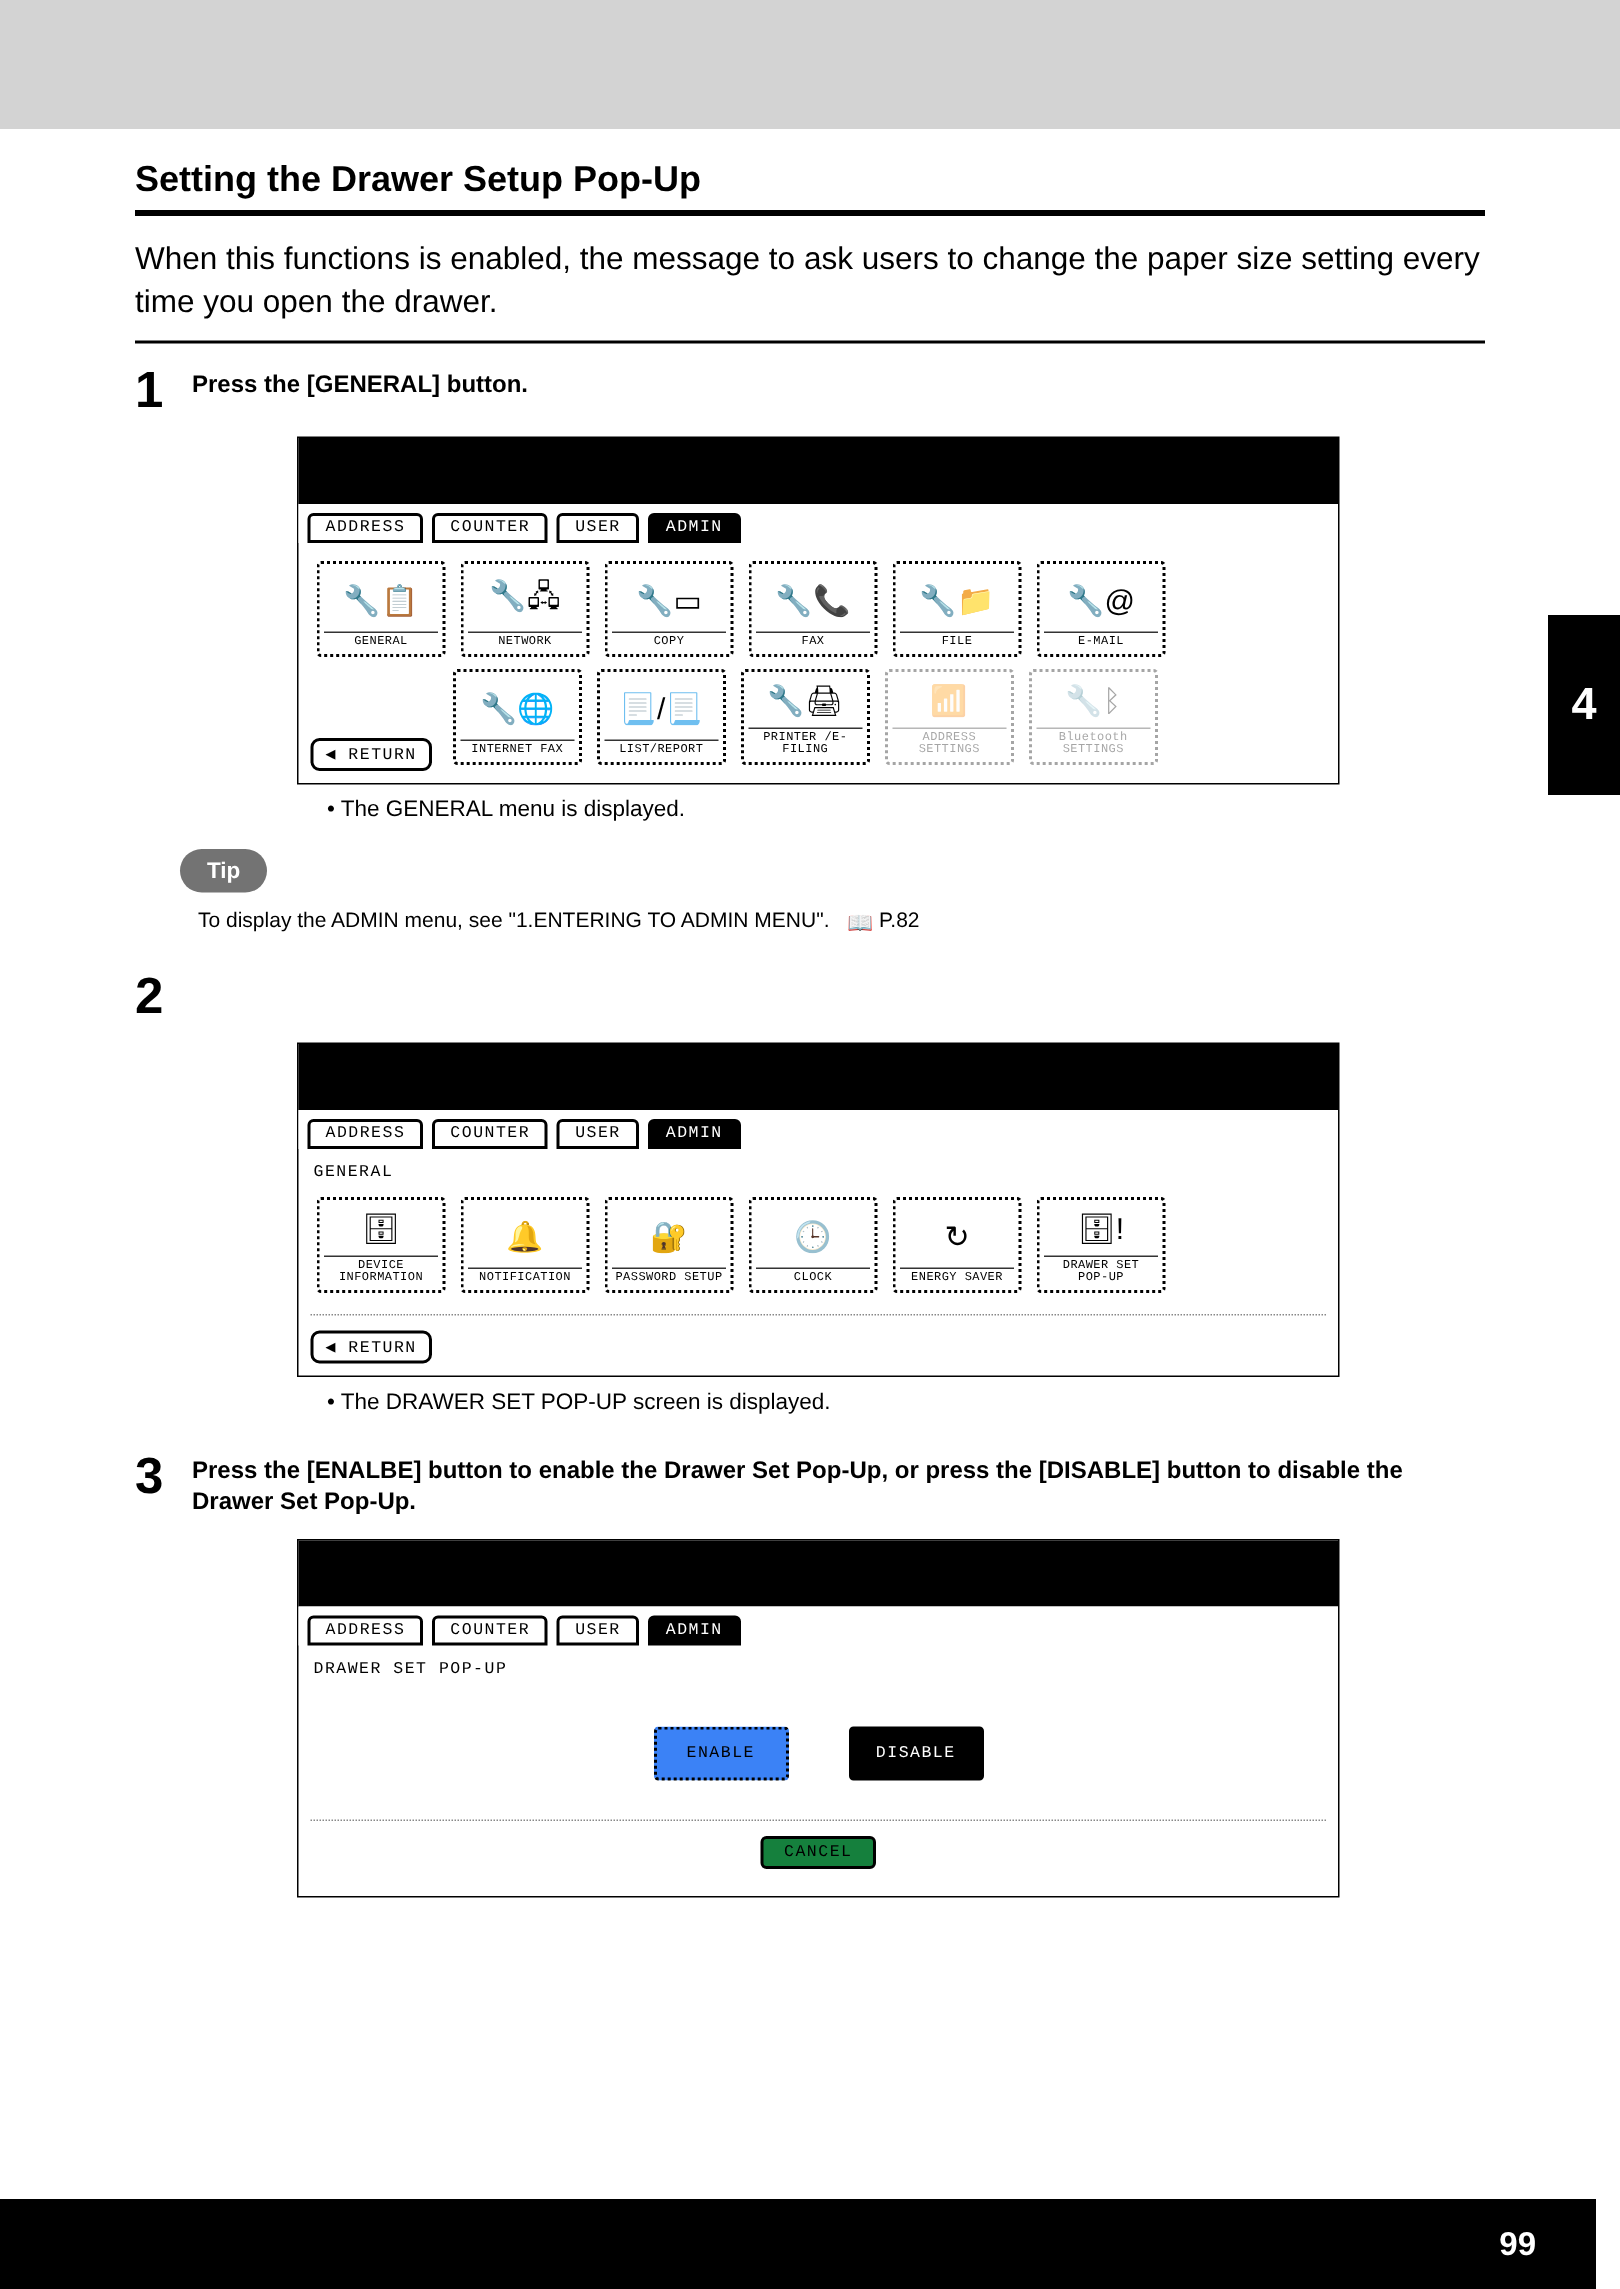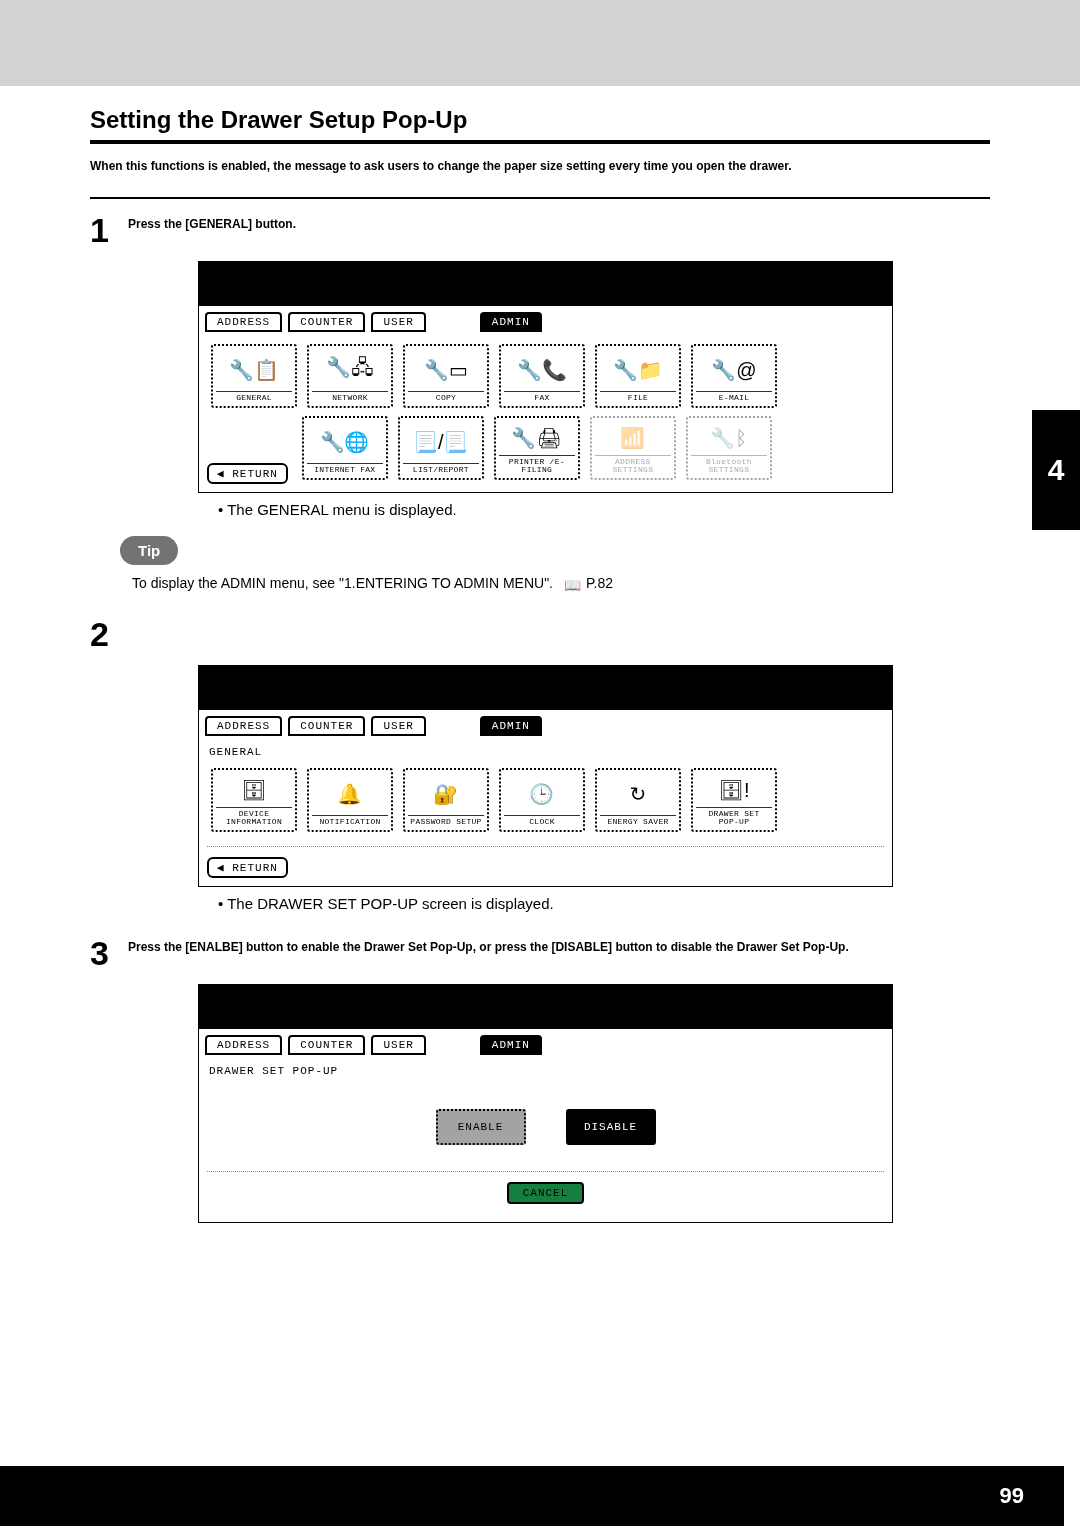--- a/index.html
+++ b/index.html
@@ -27,24 +27,23 @@
     font-size: 24px;
     font-weight: bold;
     margin-bottom: 6px;
   }
   .thick-hr {
     height: 4px;
     background: #000;
     margin-bottom: 14px;
   }
   .intro {
-    font-size: 12px;
+    font-size: 21px;
     line-height: 1.4;
-    margin-bottom: 22px;
-    font-weight: bold;
+    margin-bottom: 10px;
   }
   .thin-hr {
     height: 2px;
     background: #000;
     margin-bottom: 14px;
   }
   .step {
     margin-bottom: 24px;
   }
   .step-head {
@@ -52,21 +51,21 @@
     align-items: flex-start;
     gap: 10px;
   }
   .step-num {
     font-size: 34px;
     font-weight: bold;
     line-height: 1;
     min-width: 28px;
   }
   .step-title {
-    font-size: 12px;
+    font-size: 16px;
     font-weight: bold;
     line-height: 1.3;
     padding-top: 4px;
   }
   .screen {
     margin: 14px 0 8px 108px;
     width: 695px;
     border: 1px solid #000;
     background: #fff;
   }
@@ -85,21 +84,20 @@
     border-radius: 4px 4px 0 0;
     padding: 2px 10px;
     font-size: 11px;
     letter-spacing: 1px;
     background: #fff;
     font-family: "Courier New", monospace;
   }
   .tab.active {
     background: #000;
     color: #fff;
-    margin-left: 48px;
   }
   .screen-body {
     padding: 8px;
   }
   .crumb {
     font-size: 11px;
     font-family: "Courier New", monospace;
     letter-spacing: 1px;
     padding: 2px 0 6px 2px;
   }
@@ -160,21 +158,21 @@
   }
   .opt-btn {
     width: 90px;
     text-align: center;
     border: 2px dotted #000;
     border-radius: 3px;
     padding: 10px 4px;
     font-size: 11px;
     font-family: "Courier New", monospace;
     letter-spacing: 1px;
-    background: #a3a3a3;
+    background: #3b82f6;
   }
   .opt-btn.solid {
     background: #000;
     color: #fff;
     border-style: solid;
   }
   .cancel-row {
     border-top: 1px dotted #888;
     padding: 10px 0;
     text-align: center;

